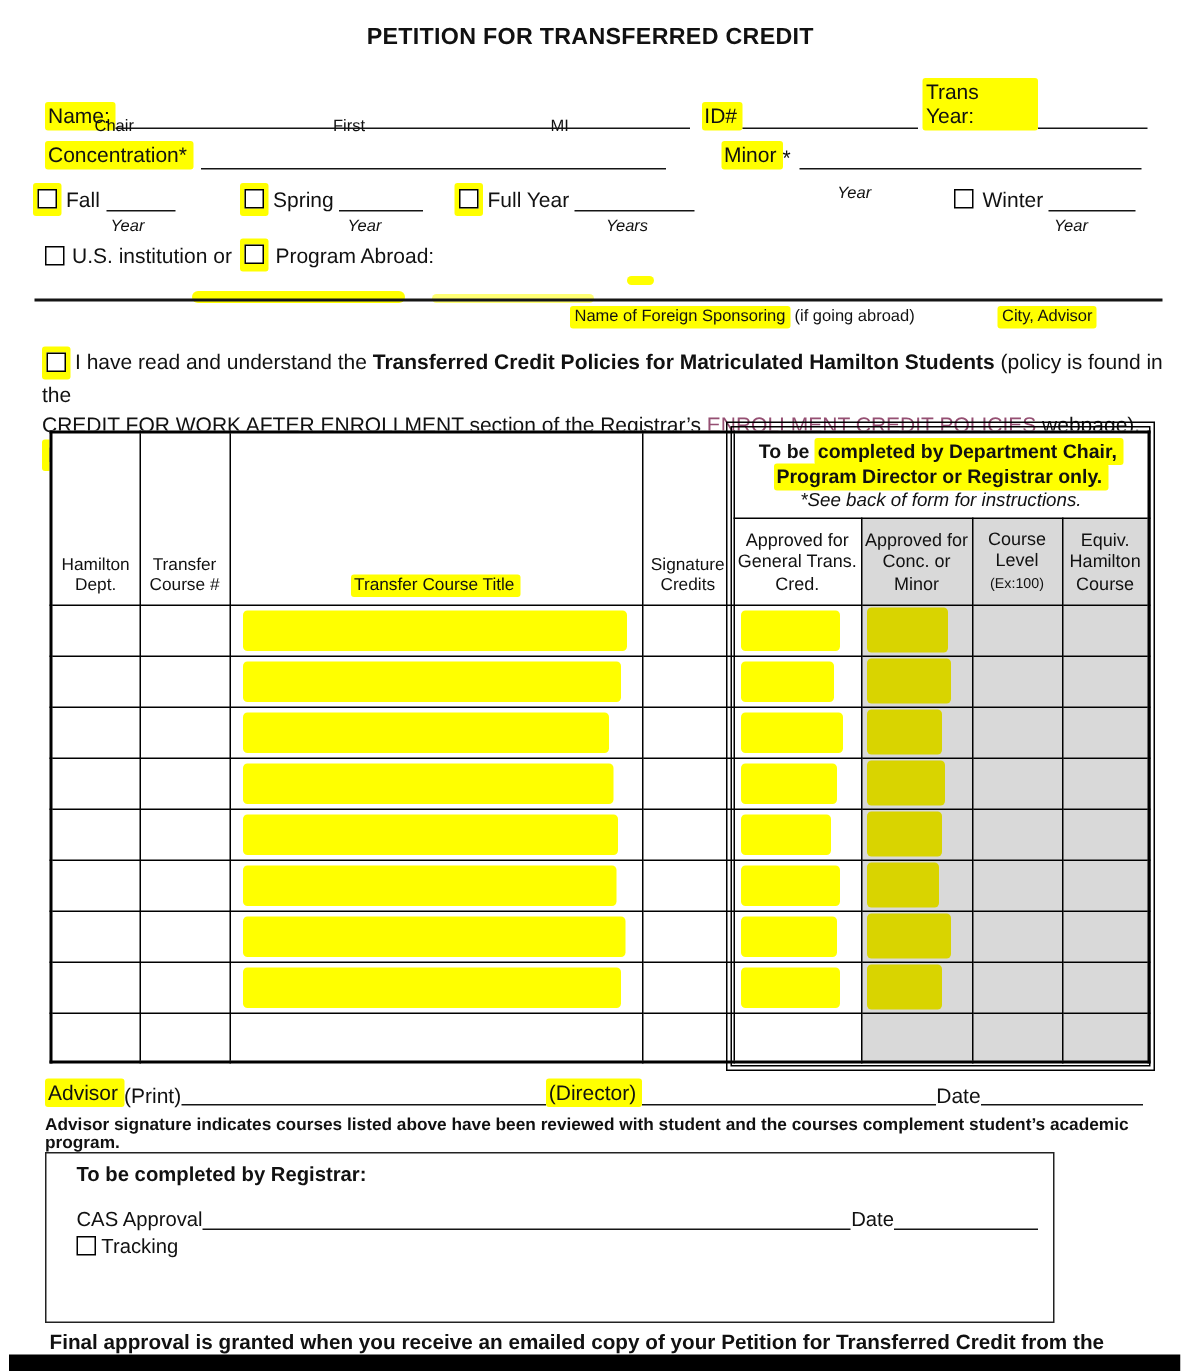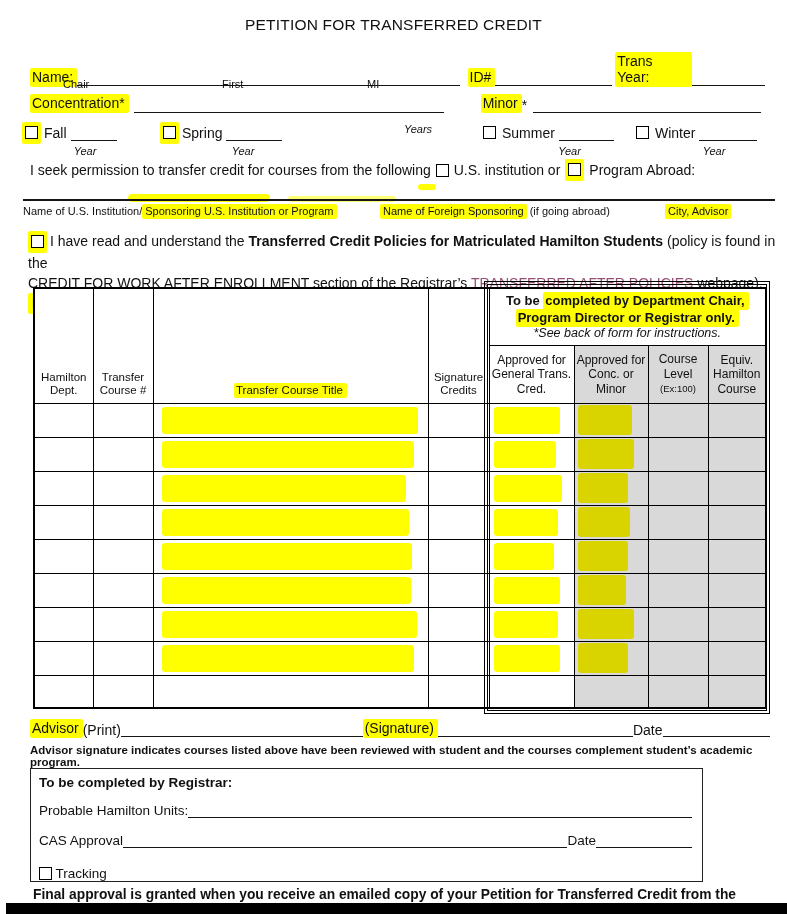--- a/index.html
+++ b/index.html
@@ -9,21 +9,21 @@
          font-family:"Liberation Sans", sans-serif; color:var(--ink); font-size:14px; }
   .abs { position:absolute; }
   .b { font-weight:bold; }
   .hl { background:var(--hl); padding:1px 4px 2px 2px; border-radius:2px; }
   .ln { display:inline-block; border-bottom:1.7px solid #151515; height:15px; }
   .grow { flex:1 1 auto; }
   .frow { display:flex; align-items:flex-end; }
   .cb { display:inline-block; width:13px; height:13px; border:1.4px solid #000; background:#fff; vertical-align:-2px; }
   .cbwrap { display:inline-block; padding:4px 3px 5px 3px; line-height:0; border-radius:2px; }
   .hl-on { background:var(--hl); }
-  #title { top:16px; left:0; width:787px; text-align:center; font-size:15.5px; font-weight:normal; letter-spacing:.2px; }
+  #title { top:16px; left:0; width:787px; text-align:center; font-size:15.5px; font-weight:bold; letter-spacing:.2px; }
   #row-name { top:52px; left:30px; width:735px; }
   #row-name .ln { margin-bottom:1px; }
   #name-sublabels span { position:absolute; top:78px; font-size:11px; }
   #row-conc { top:94px; left:30px; width:735px; }
   .term { position:absolute; top:122px; }
   .term-top { display:flex; align-items:center; }
   .term-top .tlabel { margin:0 4px 0 3px; }
   .term-sub { font-size:11px; text-align:center; margin-top:1px;font-style:italic; }
   #row-seek { top:159px; left:30px; width:740px; display:flex; align-items:center; gap:5px; }
   #inst-line { top:186px; left:23px; width:752px; height:15px; border-bottom:2px solid #151515; }
@@ -49,21 +49,21 @@
   #course-table td { height:33px; }
   .redact { border-radius:3px; }
   .rt { background:var(--hl); height:27px; margin:3px 0 3px 8px; }
   .rg { background:var(--hl); height:27px; margin:3px 0 3px 4px; }
   .rc { background:var(--hlgray); height:30px; margin:1px 0 1px 3px; }
   #sec-outline { top:284px; left:487px; width:280px; height:427px; border:1.6px solid #000; outline:1.4px solid #000; outline-offset:2px; pointer-events:none; }
   
   #advisor-row { top:719px; left:30px; width:740px; }
   #advisor-row .ln { margin-bottom:1px; }
   #advisor-note { top:744px; left:30px; width:745px; font-size:11.5px; font-weight:bold; }
-  #registrar-box { top:768px; left:30px; width:673px; height:114px; border:1.8px solid #222; padding:6px 10px 6px 8px; font-size:13.5px; }
+  #registrar-box { top:768px; left:30px; width:673px; height:114px; border:1.8px solid #222; padding:6px 10px 6px 20px; font-size:13.5px; }
   #registrar-box .frow { width:100%; }
   #final-note { top:886px; left:33px; width:740px; font-weight:bold; font-size:13.8px; line-height:17px; z-index:1; }
   #bottom-bar { top:903px; left:6px; width:781px; height:11px; background:#000; z-index:3; }
 </style>
 </head>
 <body>
 
 <div id="title" class="abs">PETITION FOR TRANSFERRED CREDIT</div>
 
 <div id="row-name" class="abs frow">
@@ -103,60 +103,58 @@
 </div>
 <div class="term" style="left:160px">
   <div class="term-top">
     <span class="cbwrap hl-on"><span class="cb"></span></span>
     <span class="tlabel">Spring</span>
     <span class="ln" style="width:56px"></span>
   </div>
   <div class="term-sub" style="margin-left:55px;width:56px">Year</div>
 </div>
 <div class="term" style="left:303px">
+  <div class="term-top">
+    <span class="cbwrap hl-on"><span class="cb"></span></span>
+    <span class="tlabel">Full Year</span>
+    <span class="ln" style="width:80px"></span>
+  </div>
   <div class="term-sub" style="margin-left:75px;width:80px">Years</div>
 </div>
 <div class="term" style="left:480px">
-  <div class="term-top">
-    <span class="cbwrap"><span class="cb"></span></span>
-    <span class="tlabel">Summer</span>
-    <span class="ln" style="width:55px"></span>
-  </div>
   <div class="term-sub" style="margin-left:62px;width:55px">Year</div>
 </div>
 <div class="term" style="left:633px">
   <div class="term-top">
     <span class="cbwrap"><span class="cb"></span></span>
     <span class="tlabel">Winter</span>
     <span class="ln" style="width:58px"></span>
   </div>
   <div class="term-sub" style="margin-left:52px;width:58px">Year</div>
 </div>
 
 <div id="row-seek" class="abs">
-  <span>I seek permission to transfer credit for courses from the following</span>
   <span class="cb"></span>
   <span>U.S. institution or</span>
   <span class="cbwrap hl-on"><span class="cb"></span></span>
   <span>Program Abroad:</span>
 </div>
 
 <div class="smudge abs" style="top:194px;left:128px;width:142px;height:8px"></div>
 <div class="smudge abs" style="top:196px;left:288px;width:108px;height:6px;opacity:.55"></div>
 <div class="smudge abs" style="top:184px;left:418px;width:18px;height:6px"></div>
 <div id="inst-line" class="abs"></div>
 <div id="row-instlabels" class="abs">
-  <span class="abs" style="left:23px"><span>Name of U.S. Institution/</span><span class="hl">Sponsoring U.S. Institution or Program</span></span>
   <span class="abs" style="left:380px"><span class="hl">Name of Foreign Sponsoring</span><span> (if going abroad)</span></span>
   <span class="abs" style="left:665px"><span class="hl">City, Advisor</span></span>
 </div>
 
 <div id="policy" class="abs">
   <span class="cbwrap hl-on policy-cb"><span class="cb"></span></span><span>I have read and understand the </span><b>Transferred Credit Policies for Matriculated Hamilton Students</b><span> (policy is found in the</span><br>
-  <span>CREDIT FOR WORK AFTER ENROLLMENT section of the Registrar’s </span><a class="link">TRANSFERRED AFTER POLICIES</a><span> webpage).  </span><span class="hl b">Initial _______</span>
+  <span>CREDIT FOR WORK AFTER ENROLLMENT section of the Registrar’s </span><a class="link">ENROLLMENT CREDIT POLICIES</a><span> webpage).  </span><span class="hl b">Initial _______</span>
 </div>
 
 <table id="course-table" class="abs">
   <colgroup>
     <col style="width:59px">
       <col style="width:60px">
       <col style="width:275px">
       <col style="width:61px">
     <col style="width:85px">
       <col style="width:74px">
@@ -322,40 +320,36 @@
         <td class="gray"></td>
       </tr>
     </tbody>
 </table>
 <div id="sec-outline" class="abs"></div>
 
 <div id="advisor-row" class="abs frow">
   <span class="hl">Advisor</span>
     <span> (Print)</span>
     <span class="ln" style="width:243px"></span>
-    <span class="hl">(Signature)</span>
+    <span class="hl">(Director)</span>
     <span class="ln" style="width:196px"></span>
     <span>Date</span>
     <span class="ln" style="width:108px"></span>
 </div>
 <div id="advisor-note" class="abs">Advisor signature indicates courses listed above have been reviewed with student and the courses complement student’s academic program.</div>
 
 <div id="registrar-box" class="abs">
   <div class="b">To be completed by Registrar:</div>
-  <div class="frow" style="margin-top:13px">
-    <span>Probable Hamilton Units:</span>
-      <span class="ln grow"></span>
-  </div>
   <div class="frow" style="margin-top:15px">
     <span>CAS Approval </span>
       <span class="ln grow"></span>
       <span>Date</span>
       <span class="ln" style="width:96px"></span>
   </div>
-  <div style="margin-top:18px">
+  <div style="margin-top:3px">
     <span class="cb"></span>
     <span>Tracking</span>
   </div>
 </div>
 
 <div id="final-note" class="abs">
   <div>Final approval is granted when you receive an emailed copy of your Petition for Transferred Credit from the Committee</div>
 
 </div>
 <div id="bottom-bar" class="abs"></div>

